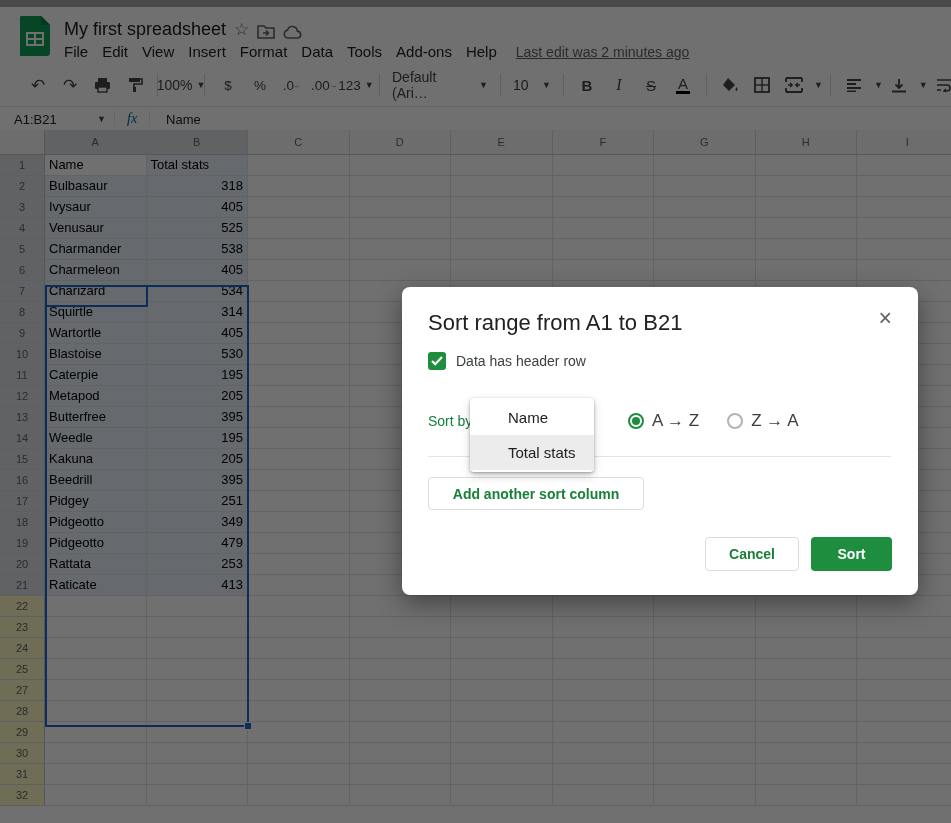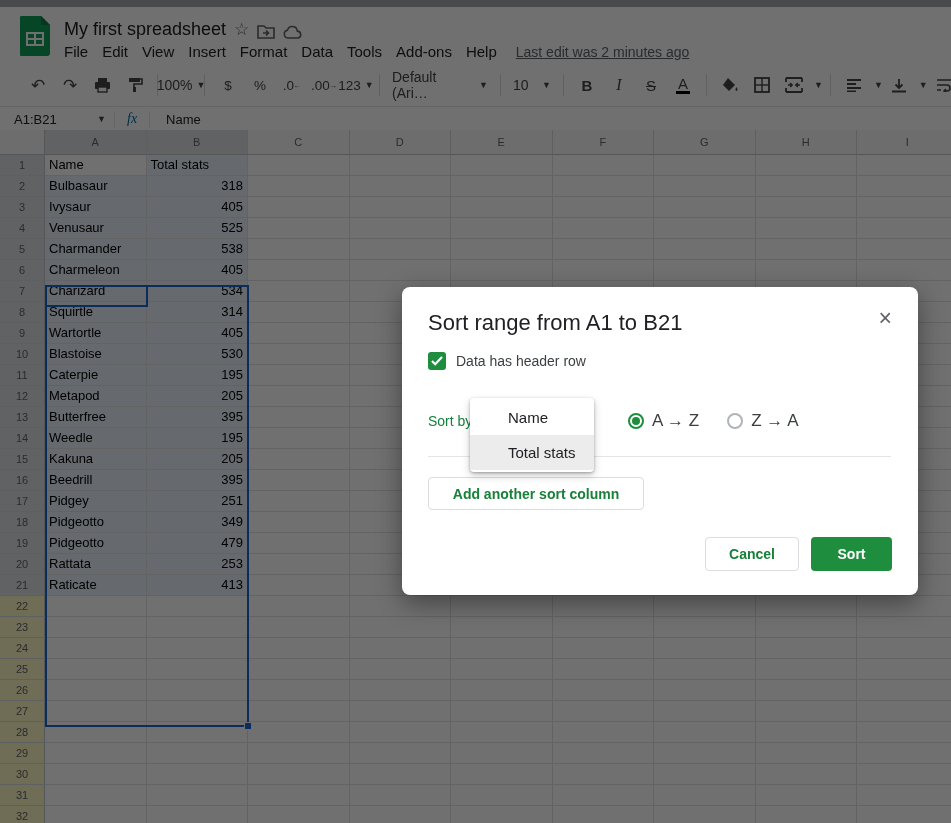--- a/index.html
+++ b/index.html
@@ -543,32 +543,20 @@
             <div class="cell"></div>
             <div class="cell"></div>
             <div class="cell"></div>
             <div class="cell"></div>
             <div class="cell"></div>
             <div class="cell"></div>
             <div class="cell"></div>
             <div class="cell"></div>
           </div>
           <div class="grow">
-            <div class="rh">26</div>
-            <div class="cell"></div>
-            <div class="cell"></div>
-            <div class="cell"></div>
-            <div class="cell"></div>
-            <div class="cell"></div>
-            <div class="cell"></div>
-            <div class="cell"></div>
-            <div class="cell"></div>
-            <div class="cell"></div>
-          </div>
-          <div class="grow">
             <div class="rh">27</div>
             <div class="cell"></div>
             <div class="cell"></div>
             <div class="cell"></div>
             <div class="cell"></div>
             <div class="cell"></div>
             <div class="cell"></div>
             <div class="cell"></div>
             <div class="cell"></div>
             <div class="cell"></div>

